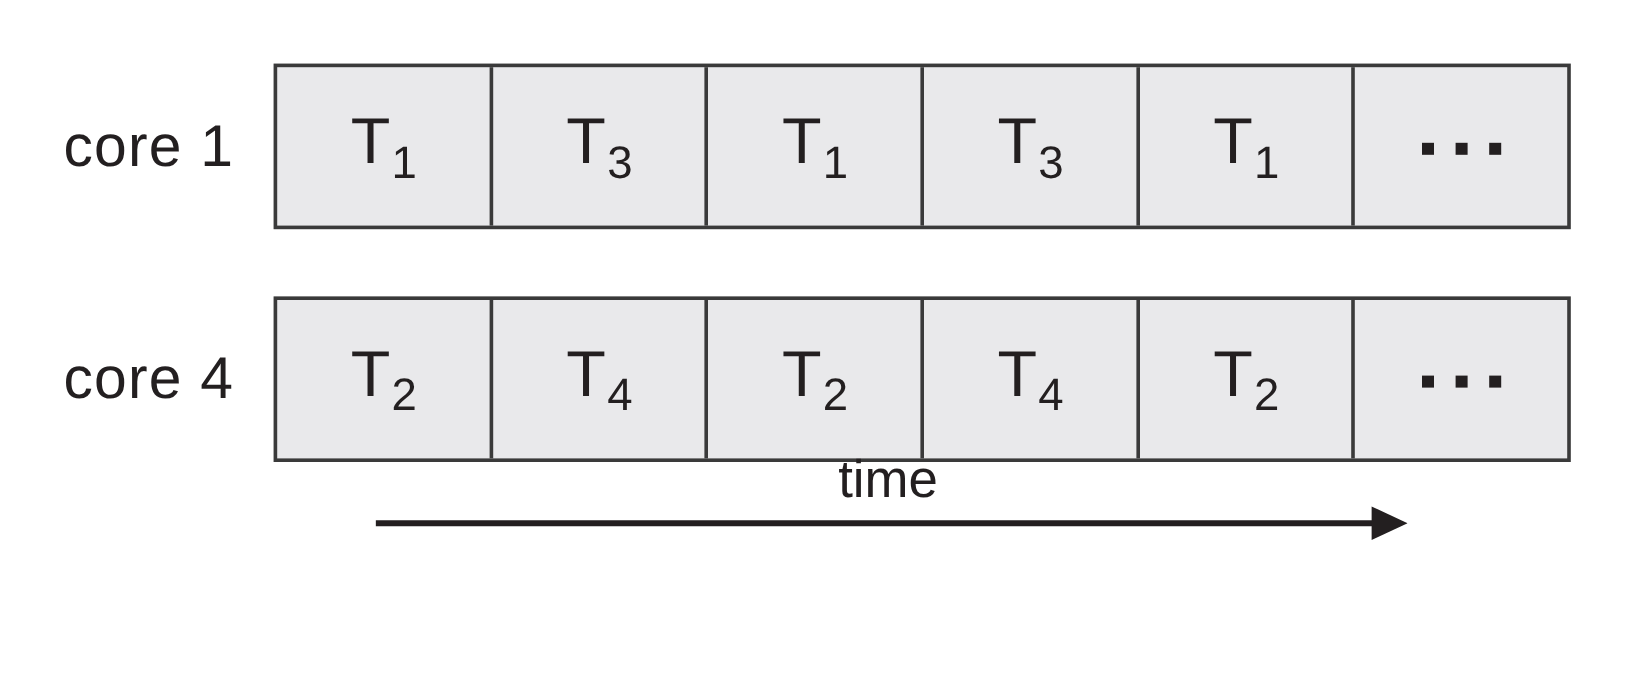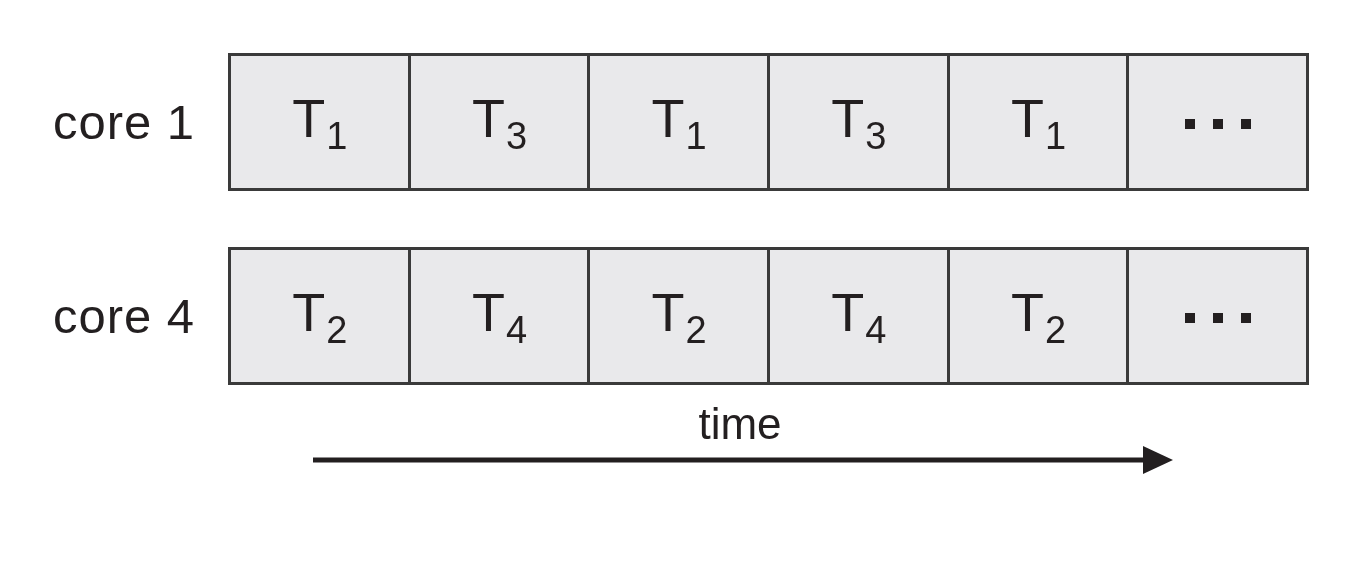--- a/index.html
+++ b/index.html
@@ -68,21 +68,21 @@
     display: flex; align-items: center;
     transform: translateY(2px);
   }
   .dot {
     width: 10px; height: 10px;
     background: var(--text);
     margin: 0 9px;
   }
   .time-axis {
     position: absolute;
-    left: 0; top: 400px;
+    left: 0; top: 376px;
     width: 1368px; height: 80px; padding-left: 37px;
   }
   .time-label {
     position: absolute;
     left: 340px; top: 2px;
     width: 800px;
     text-align: center;
     font-size: 44px;
     line-height: 1;
   }

